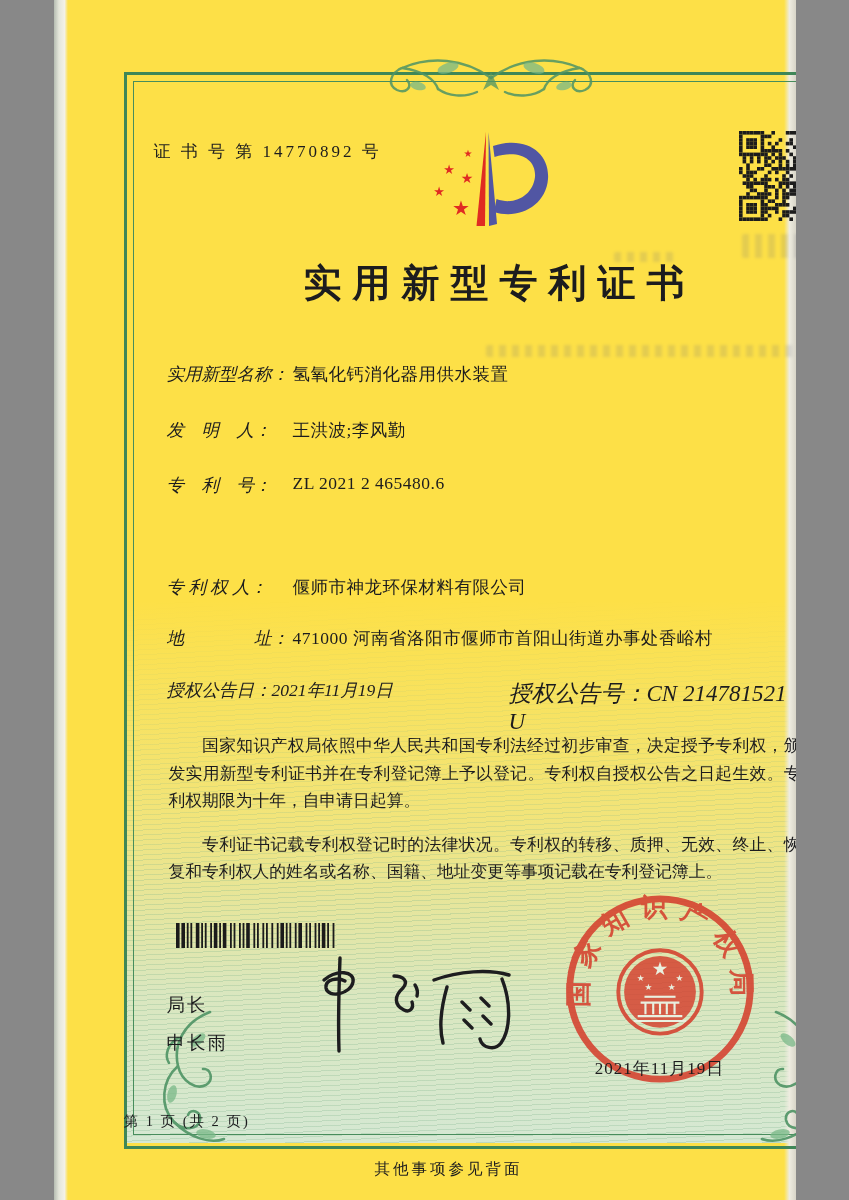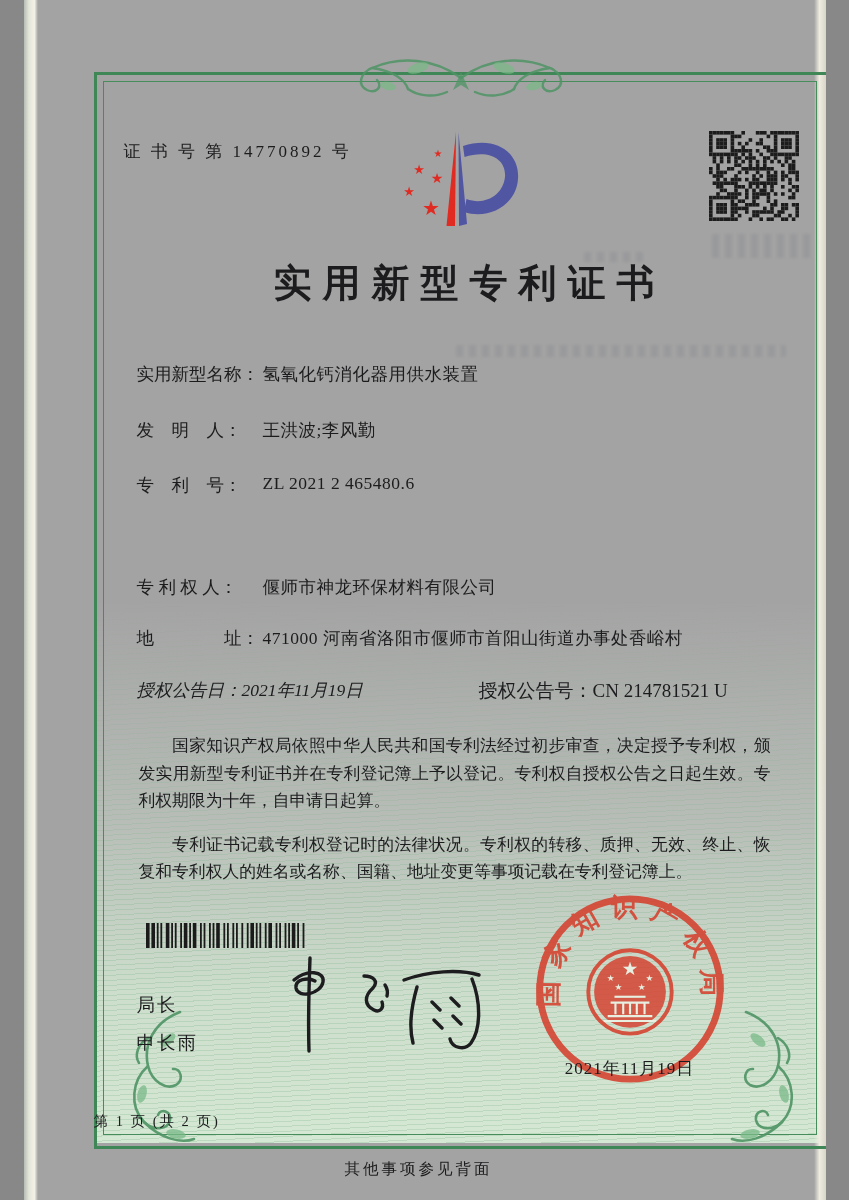--- a/index.html
+++ b/index.html
@@ -1,18 +1,18 @@
 <!DOCTYPE html>
 <html><head>
 <meta charset="utf-8">
 <style>
   html,body{margin:0;padding:0;background:#888;}
   .page{
-    position:relative;width:802px;height:1200px;margin:0 auto;overflow:hidden;
-    background:#a3a3a3;
+    position:relative;width:742px;height:1200px;margin:0 auto;overflow:hidden;
+    background:#fde047;
     font-family:"Liberation Serif","DejaVu Serif",serif;
     color:#1c1c1e;
   }
   .abs{position:absolute;}
   
   .edge-left{left:0;top:0;width:14px;height:100%;
     background:linear-gradient(90deg,#b6bdb2 0,#e4e6da 35%,#f3f1e6 75%,rgba(248,245,236,0));}
   .edge-right{right:0;top:0;width:12px;height:100%;
     background:linear-gradient(270deg,#d8d5c8 0,#eeece0 55%,rgba(248,245,236,0));}
   
@@ -26,24 +26,24 @@
   .frame-outer{left:70px;top:72px;width:731px;height:1071px;border:3px solid #3f8757;}
   .frame-inner{left:79px;top:81px;width:712px;height:1052px;border:1px solid #478d5c;}
   
   .cert-no{left:100px;top:140px;font-size:17px;letter-spacing:3px;}
   .qr{left:685px;top:131px;width:90px;height:90px;}
   .logo{left:368px;top:126px;width:144px;height:108px;}
   .title{left:70px;top:258px;width:731px;text-align:center;
     font-size:38px;font-weight:bold;letter-spacing:11px;padding-left:21px;box-sizing:border-box;}
   
   .frow{left:113px;width:660px;font-size:17.5px;white-space:nowrap;}
-  .flabel{display:inline-block;width:126px;white-space:nowrap;vertical-align:top;}
+  .flabel{display:inline-block;width:126px;white-space:nowrap;vertical-align:top;font-style:italic;}
   .fvalue{letter-spacing:.5px;}
   .grant-a{left:113px;top:678px;font-size:17.5px;font-style:italic;}
-  .grant-b{left:455px;top:678px;font-size:19px;}
+  .grant-b{left:455px;top:678px;font-size:23px;font-style:italic;}
   
   .paras{left:99px;top:716px;width:664px;font-size:16.8px;line-height:27.5px;text-align:justify;}
   .paras p{margin:16px;text-indent:2em;}
   
   .barcode{left:122px;top:923px;width:219px;height:25px;}
   
   .director{left:113px;top:986px;font-size:18.5px;line-height:38px;letter-spacing:2px;}
   .signature{left:228px;top:946px;width:248px;height:118px;}
   
   .seal{left:509px;top:892px;width:194px;height:194px;}

